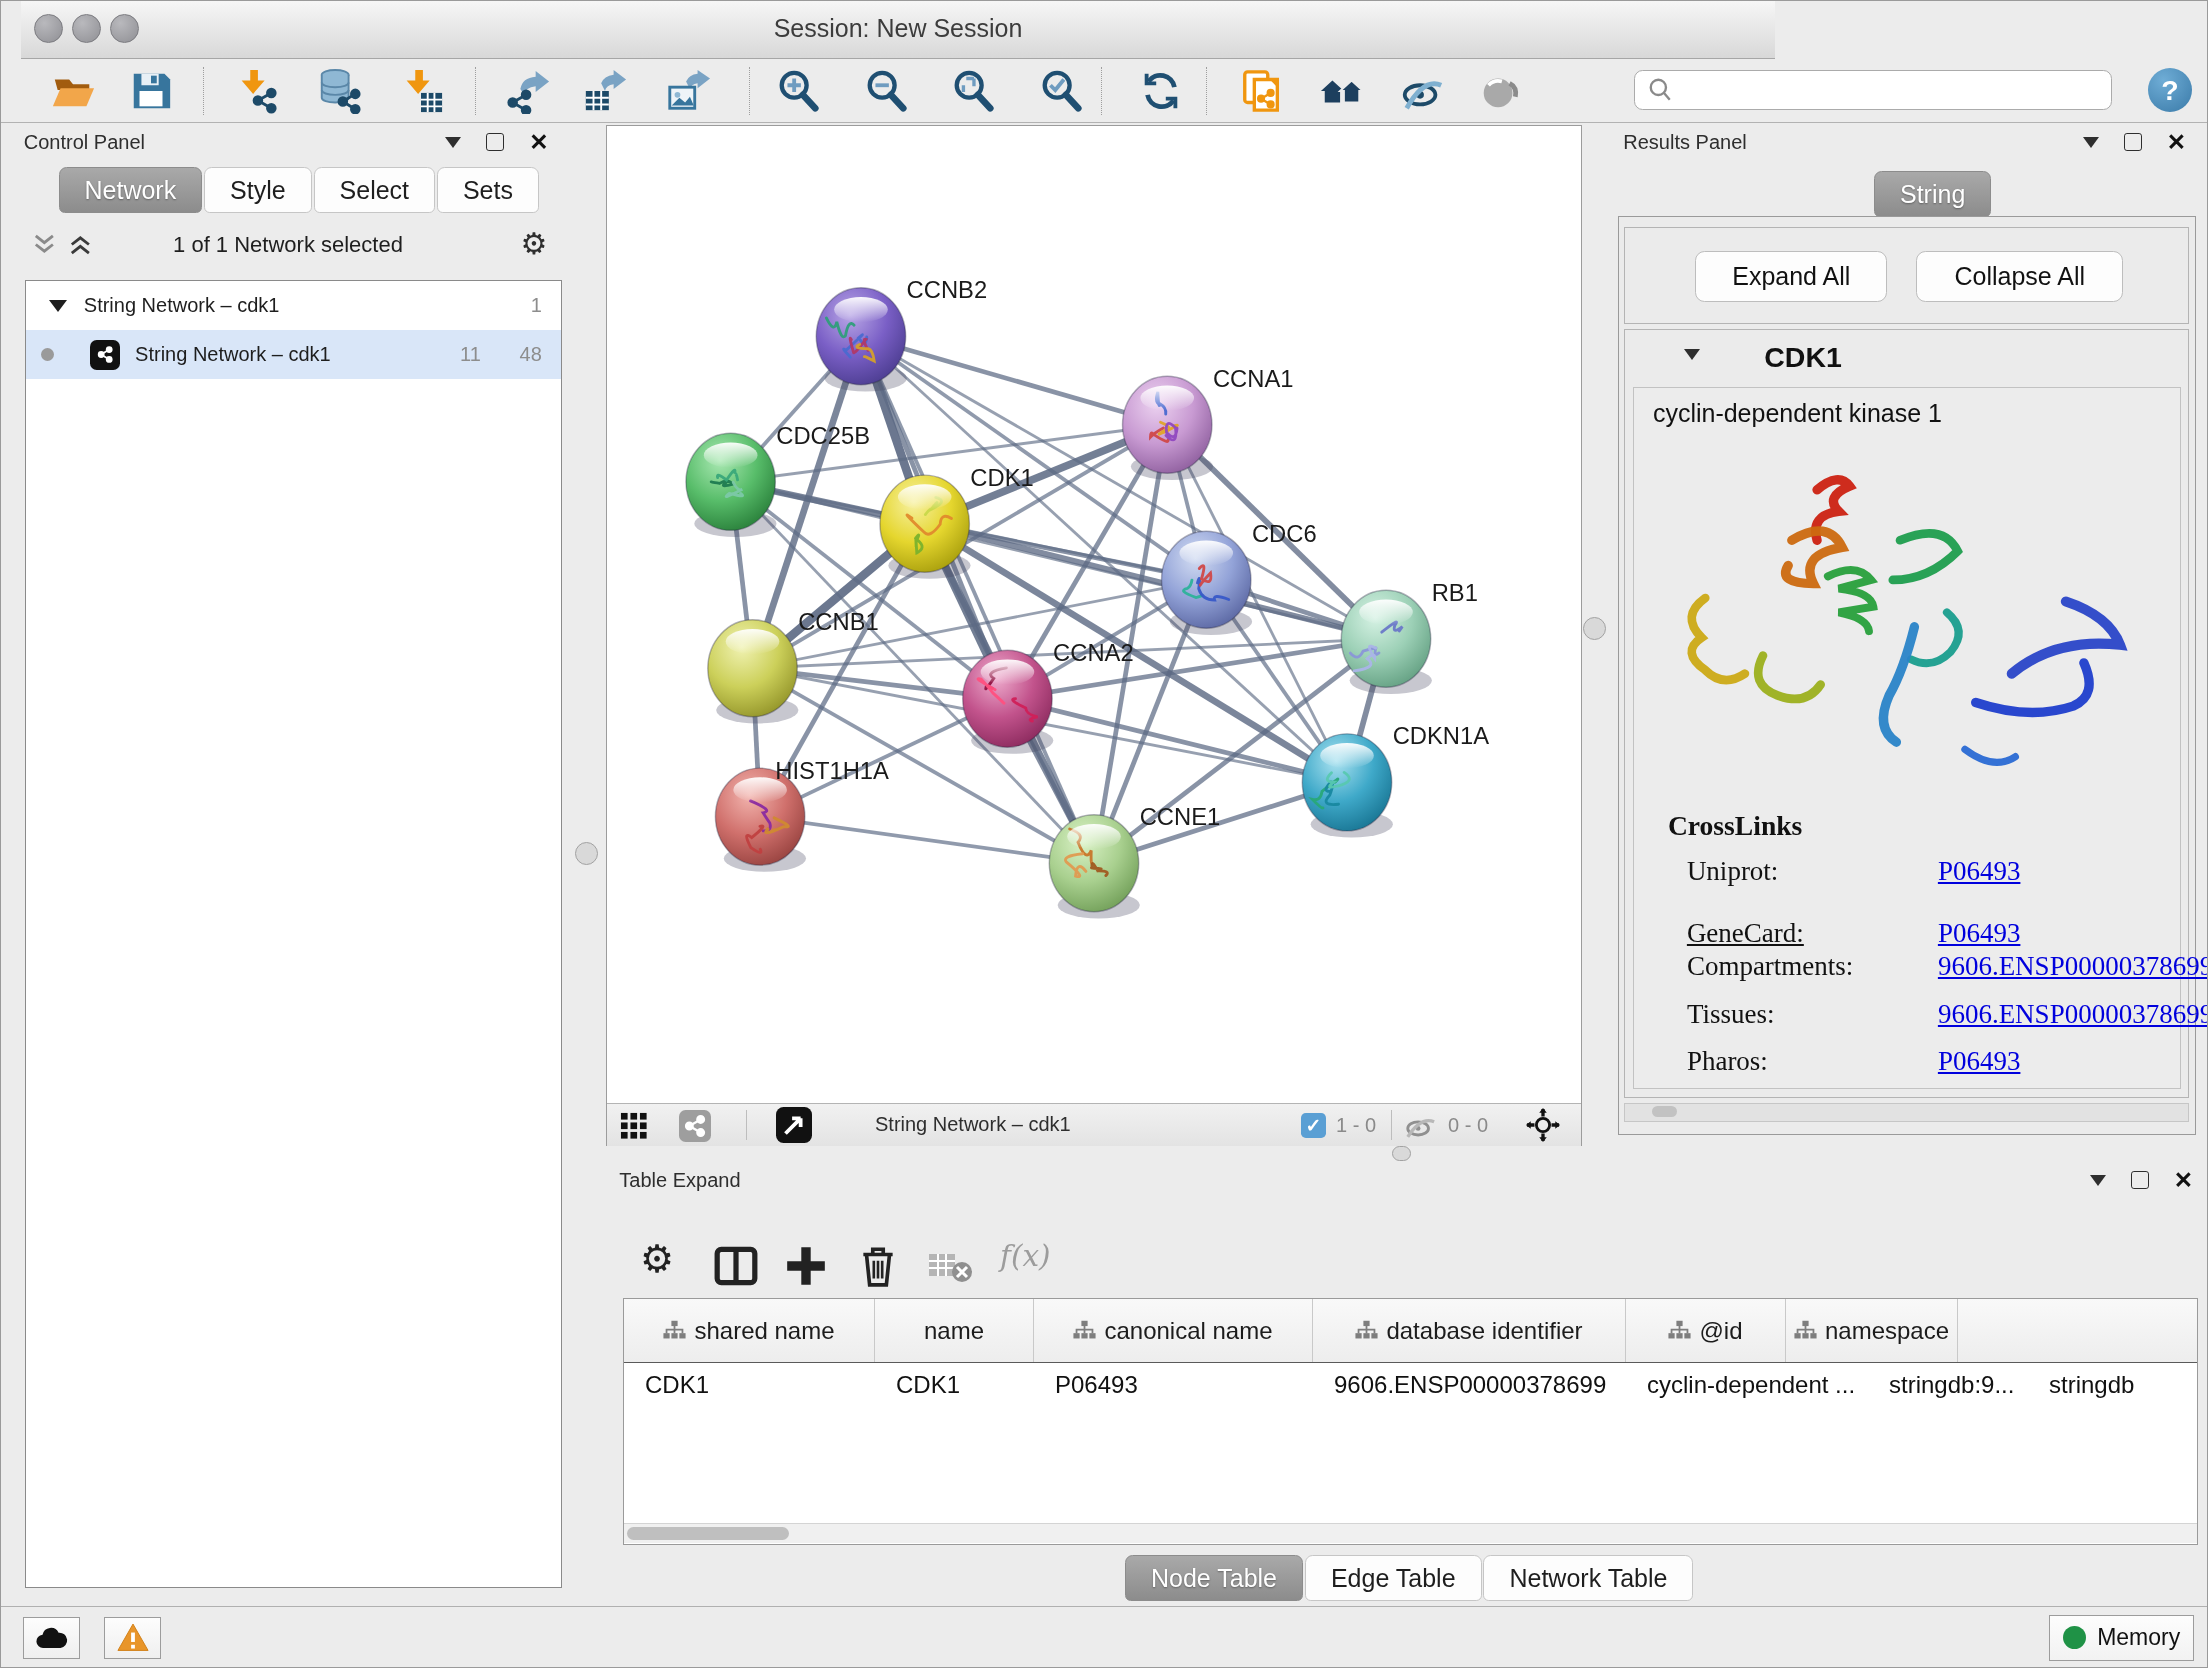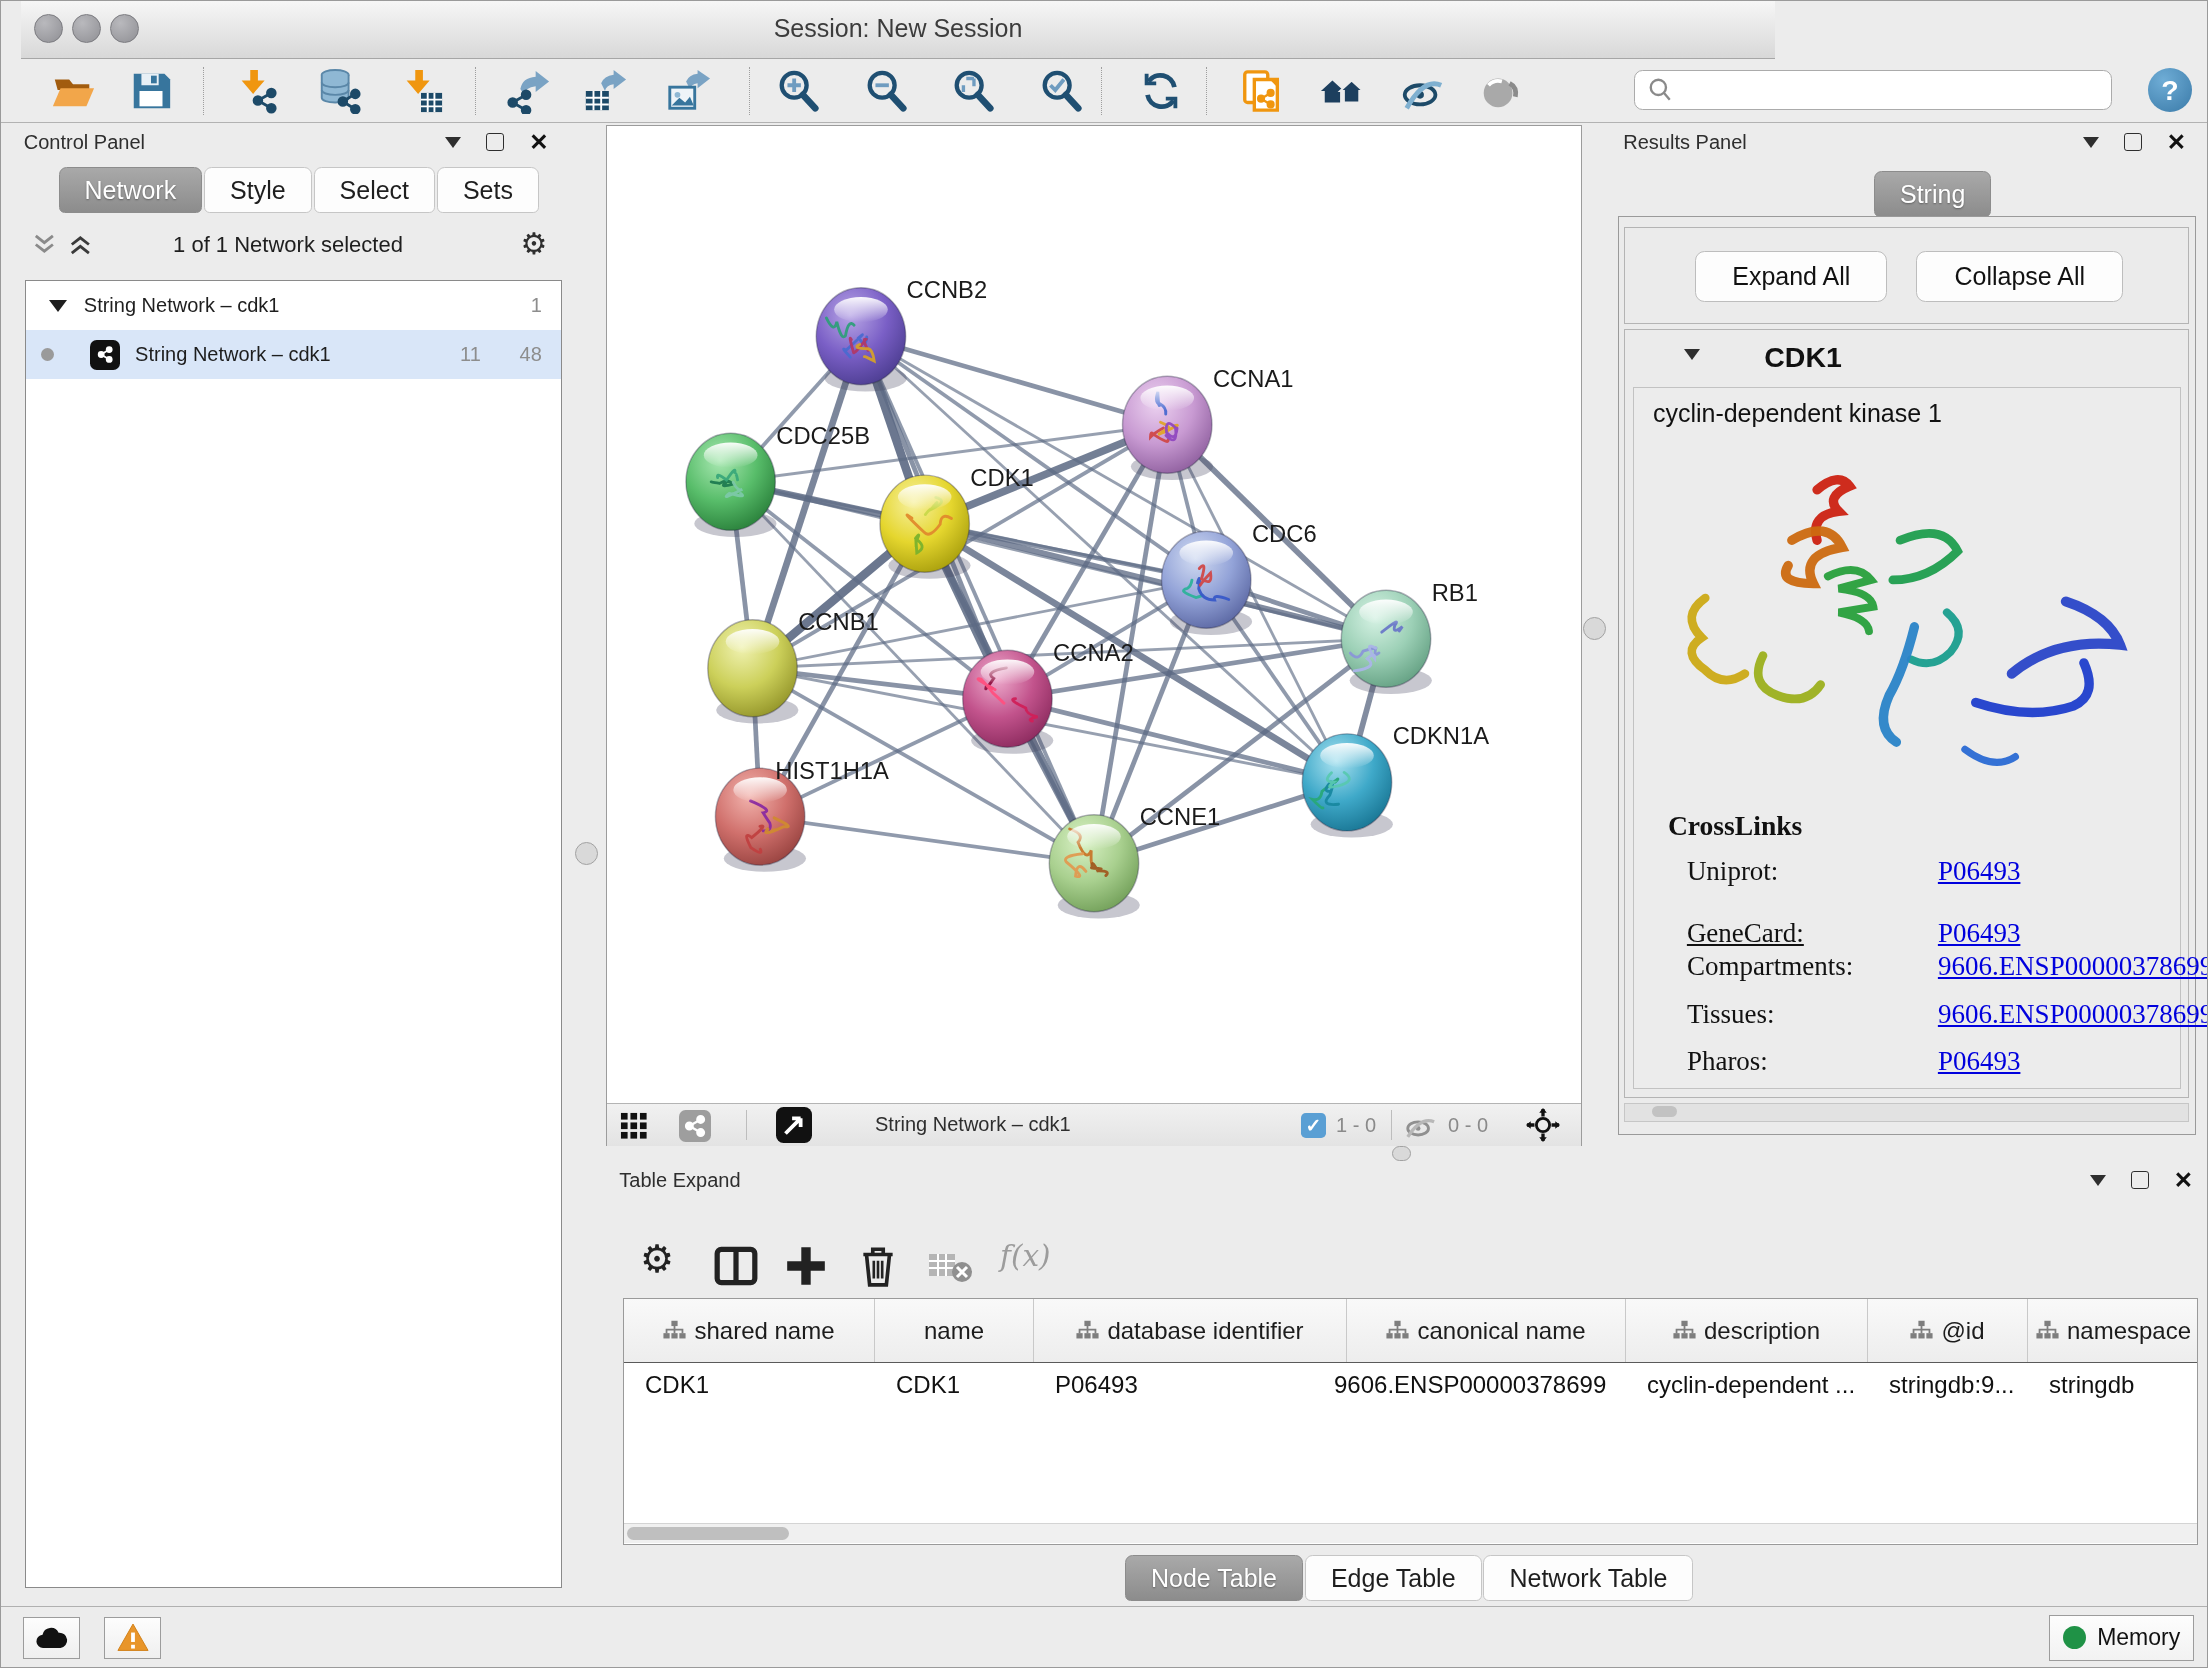--- a/index.html
+++ b/index.html
@@ -666,55 +666,43 @@
                 <rect x="9.5" y="14" width="7" height="6"></rect>
                 <rect x="18.5" y="14" width="7" height="6"></rect>
                 <path d="M13 6v4M4 14v-4h18v4M13 10v4" stroke="#7e7e7e" stroke-width="2" fill="none"></path>
               </g>
             </svg>
             <span>shared name</span>
           </div>
           <div class="th" style="width: 159px;">
             <span>name</span>
           </div>
-          <div class="th" style="width: 313px;">
-            <svg width="23" height="21" viewBox="0 0 26 22">
-              <g fill="#7e7e7e">
-                <rect x="9.5" y="0" width="7" height="6"></rect>
-                <rect x="0.5" y="14" width="7" height="6"></rect>
-                <rect x="9.5" y="14" width="7" height="6"></rect>
-                <rect x="18.5" y="14" width="7" height="6"></rect>
-                <path d="M13 6v4M4 14v-4h18v4M13 10v4" stroke="#7e7e7e" stroke-width="2" fill="none"></path>
-              </g>
-            </svg>
-            <span>database identifier</span>
-          </div>
           <div class="th" style="width: 279px;">
             <svg width="23" height="21" viewBox="0 0 26 22">
               <g fill="#7e7e7e">
                 <rect x="9.5" y="0" width="7" height="6"></rect>
                 <rect x="0.5" y="14" width="7" height="6"></rect>
                 <rect x="9.5" y="14" width="7" height="6"></rect>
                 <rect x="18.5" y="14" width="7" height="6"></rect>
                 <path d="M13 6v4M4 14v-4h18v4M13 10v4" stroke="#7e7e7e" stroke-width="2" fill="none"></path>
               </g>
             </svg>
             <span>canonical name</span>
           </div>
-          <div class="th" style="width: 242px;">
+          <div class="th" style="width: 313px;">
             <svg width="23" height="21" viewBox="0 0 26 22">
               <g fill="#7e7e7e">
                 <rect x="9.5" y="0" width="7" height="6"></rect>
                 <rect x="0.5" y="14" width="7" height="6"></rect>
                 <rect x="9.5" y="14" width="7" height="6"></rect>
                 <rect x="18.5" y="14" width="7" height="6"></rect>
                 <path d="M13 6v4M4 14v-4h18v4M13 10v4" stroke="#7e7e7e" stroke-width="2" fill="none"></path>
               </g>
             </svg>
-            <span>description</span>
+            <span>database identifier</span>
           </div>
           <div class="th" style="width: 160px;">
             <svg width="23" height="21" viewBox="0 0 26 22">
               <g fill="#7e7e7e">
                 <rect x="9.5" y="0" width="7" height="6"></rect>
                 <rect x="0.5" y="14" width="7" height="6"></rect>
                 <rect x="9.5" y="14" width="7" height="6"></rect>
                 <rect x="18.5" y="14" width="7" height="6"></rect>
                 <path d="M13 6v4M4 14v-4h18v4M13 10v4" stroke="#7e7e7e" stroke-width="2" fill="none"></path>
               </g>

